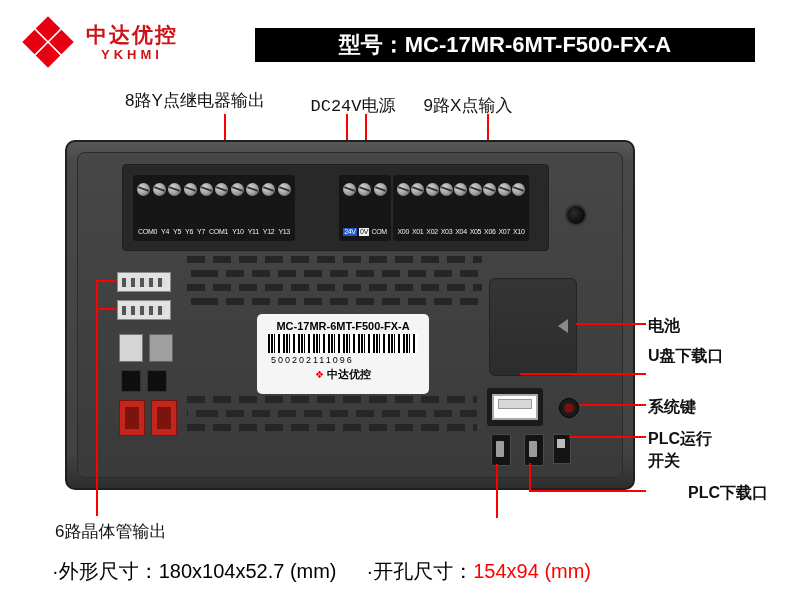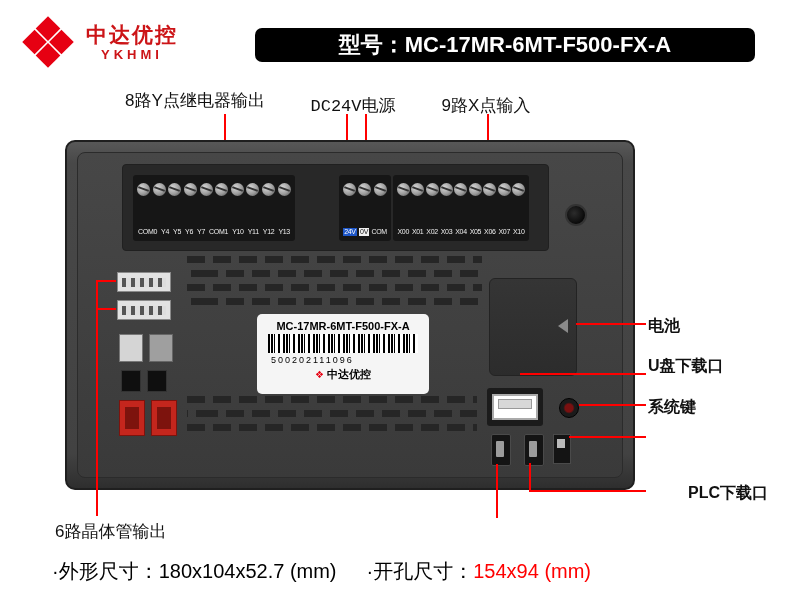--- a/index.html
+++ b/index.html
@@ -6,21 +6,21 @@
   .canvas{position:relative;width:800px;height:600px;background:#ffffff;overflow:hidden;
           font-family:"Liberation Sans","DejaVu Sans",sans-serif;color:#111;}
 
   
   .logo{position:absolute;left:20px;top:14px;display:flex;align-items:center;gap:10px;}
   .logo-icon{width:56px;height:56px;}
   .brand-txt{display:flex;flex-direction:column;align-items:center;}
   .brand-cn{color:#cc1417;font-size:21px;font-weight:bold;letter-spacing:2px;line-height:1.2;}
   .brand-en{color:#cc1417;font-size:13px;font-weight:bold;letter-spacing:4px;line-height:1.2;}
   .banner{position:absolute;left:255px;top:28px;width:500px;height:34px;background:#000;
-          color:#fff;font-size:22px;font-weight:bold;display:flex;align-items:center;justify-content:center;white-space:nowrap;border-radius:7px;}
+          color:#fff;font-size:22px;font-weight:bold;display:flex;align-items:center;justify-content:center;white-space:nowrap;}
 
   
   .callout{position:absolute;font-size:17px;color:#111;white-space:nowrap;}
   .callout.small{font-size:16px;font-weight:bold;}
   .callout.center{text-align:center;}
   .hline{position:absolute;height:2px;background:#ff0000;}
   .vline{position:absolute;width:2px;background:#ff0000;}
   .arrow-down{position:absolute;width:0;height:0;border-left:5px solid transparent;
               border-right:5px solid transparent;border-top:8px solid #ff0000;}
 
@@ -109,21 +109,21 @@
     </svg>
     <div class="brand-txt">
       <span class="brand-cn">中达优控</span>
       <span class="brand-en">YKHMI</span>
     </div>
   </div>
   <div class="banner">型号：MC-17MR-6MT-F500-FX-A</div>
 
   <div class="callout center" style="left:100px;top:89px;width:190px;">8路Y点继电器输出</div>
   <div class="callout center" style="left:298px;top:94px;width:110px;font-family:Liberation Mono, monospace;">DC24V电源</div>
-  <div class="callout center" style="left:434px;top:94px;width:104px;text-align:center;">9路X点输入</div>
+  <div class="callout center" style="left:416px;top:94px;width:104px;text-align:center;">9路X点输入</div>
 
   <div class="vline" style="left:224px;top:114px;height:46px;"></div>
   <div class="hline" style="left:169px;top:158px;width:111px;"></div>
   <div class="vline" style="left:169px;top:158px;height:24px;"></div>
   <div class="vline" style="left:278px;top:158px;height:24px;"></div>
   <div class="arrow-down" style="left:165px;top:180px;"></div>
   <div class="arrow-down" style="left:274px;top:180px;"></div>
 
   <div class="vline" style="left:346px;top:114px;height:66px;"></div>
   <div class="vline" style="left:365px;top:114px;height:66px;"></div>
@@ -245,26 +245,30 @@
     <div class="sys-btn"></div>
     <div class="mini-port" id="mini1"></div>
     <div class="mini-port" id="mini2"></div>
     <div class="run-switch"></div>
   </div>
 
   <div class="hline" style="left:576px;top:323px;width:70px;"></div>
   <div class="callout small" style="left:648px;top:316px;">电池</div>
 
   <div class="hline" style="left:520px;top:373px;width:126px;"></div>
-  <div class="callout small" style="left:648px;top:356px;">U盘下载口</div>
+  <div class="callout small" style="left:648px;top:346px;">U盘下载口</div>
 
   <div class="hline" style="left:579px;top:404px;width:67px;"></div>
   <div class="callout small" style="left:648px;top:397px;">系统键</div>
 
   <div class="hline" style="left:569px;top:436px;width:77px;"></div>
+  <div class="callout small" style="left:648px;top:428px;line-height:1.35;">
+    <span style="display:block;">PLC运行</span>
+    <span style="display:block;">开关</span>
+  </div>
 
   <div class="vline" style="left:529px;top:463px;height:29px;"></div>
   <div class="hline" style="left:529px;top:490px;width:117px;"></div>
   <div class="callout small" style="left:648px;top:483px;margin-left:40px;">PLC下载口</div>
 
   <div class="hline" style="left:96px;top:280px;width:20px;"></div>
   <div class="hline" style="left:96px;top:308px;width:20px;"></div>
   <div class="vline" style="left:96px;top:280px;height:236px;"></div>
   <div class="callout" style="left:55px;top:520px;">6路晶体管输出</div>
 

